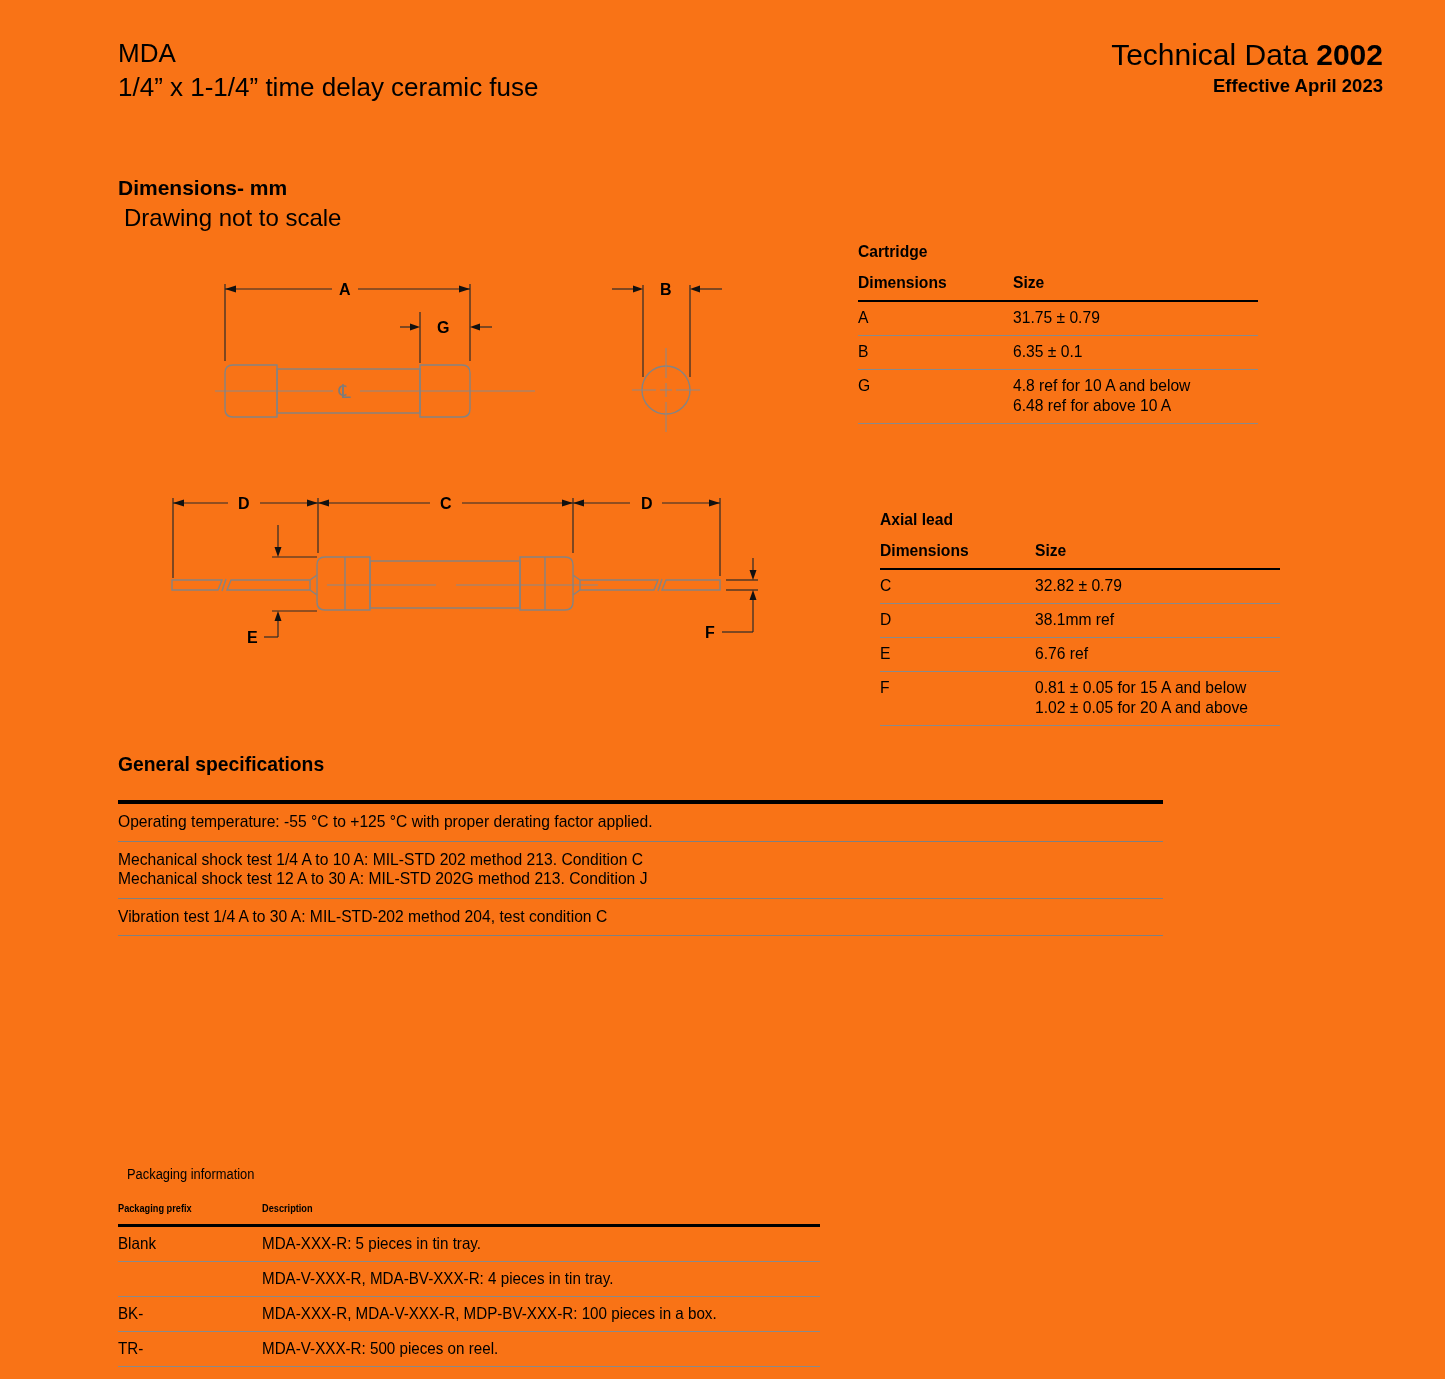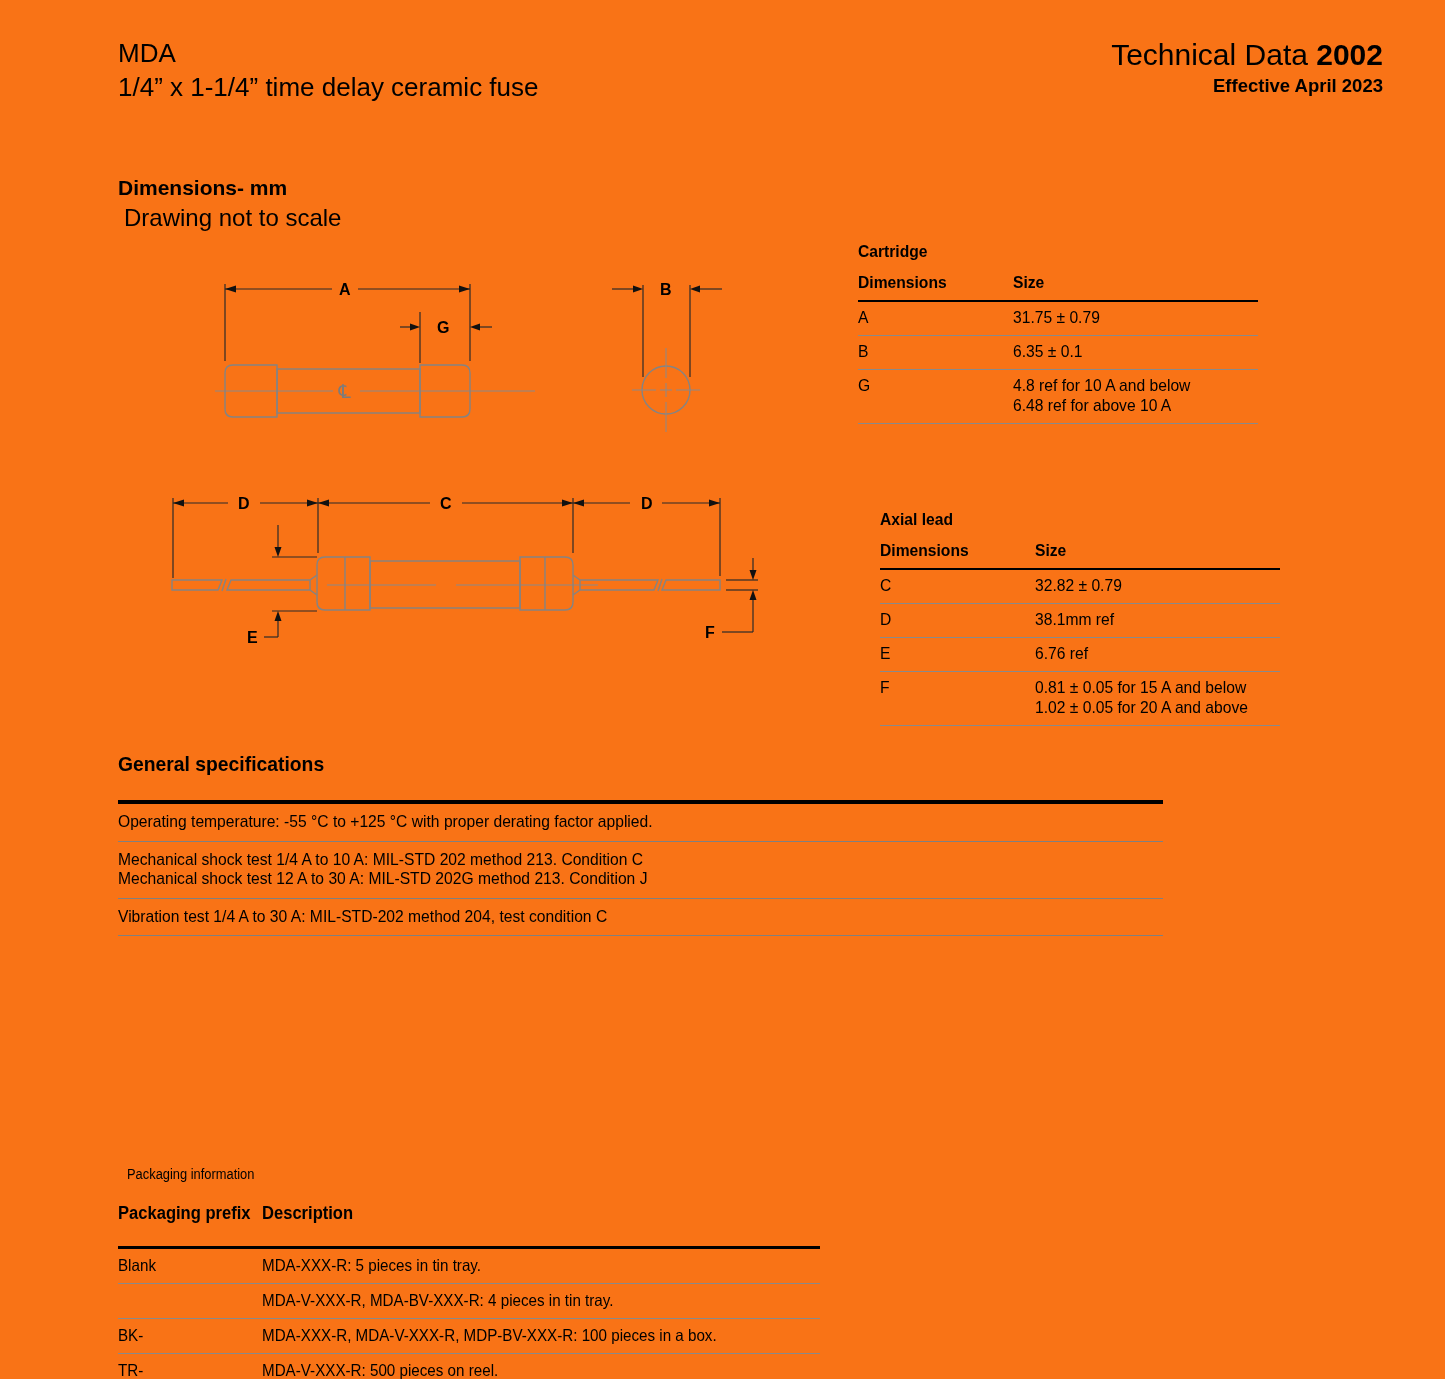--- a/index.html
+++ b/index.html
@@ -36,21 +36,21 @@
 
   
   #specs-title{left:118px;top:752px;font-size:21px;font-weight:bold;}
   #specs-table{left:118px;top:800px;width:1045px;border-top:4.5px solid #000;}
   .spec-row{border-bottom:1.6px solid #808080;padding:8px 0 9px;font-size:17px;}
   .spec-line{line-height:19.5px;}
 
   
   #pack-title{left:127px;top:1166px;font-size:14px;font-weight:normal;}
   #pack-table{left:118px;top:1203px;width:702px;font-size:16.5px;}
-  .pk-head{display:flex;font-weight:bold;border-bottom:3px solid #000;padding-bottom:22px;font-size:18px;}
+  .pk-head{display:flex;font-weight:bold;border-bottom:3px solid #000;padding-bottom:10px;font-size:10px;}
   .pk-row{display:flex;border-bottom:1.5px solid #8a8a8a;padding:7px 0 8px;}
   .pk-c1{width:144px;flex:0 0 144px;}
   .pk-c2{flex:1;}
 
   
   .shape{stroke:#848484;stroke-width:1.4;fill:none;}
   .thin{stroke:#8a8a8a;stroke-width:1;fill:none;}
   .dim{stroke:#2a2a2a;stroke-width:1.2;fill:none;}
   .ah{fill:#111;stroke:none;}
   .dlabel{font-family:"Liberation Sans",sans-serif;font-size:16px;font-weight:bold;fill:#000;}

